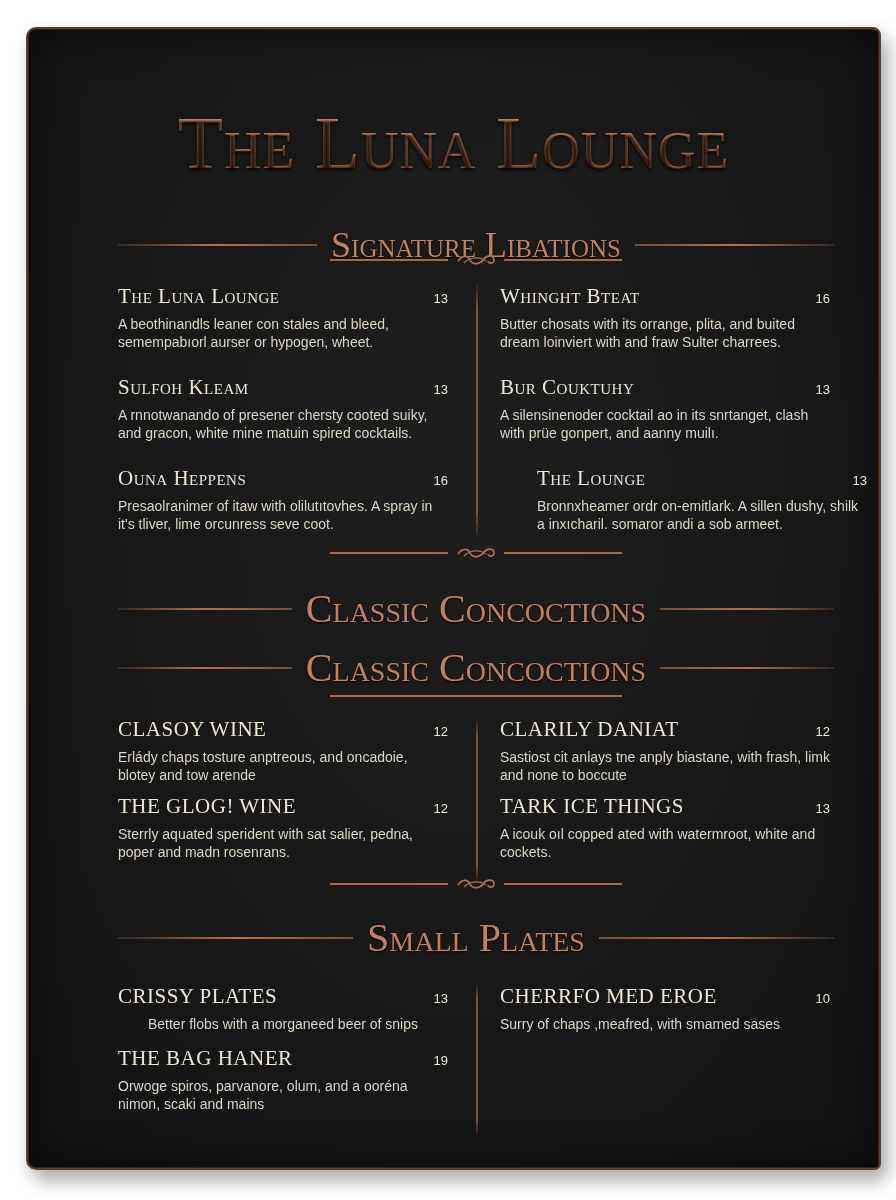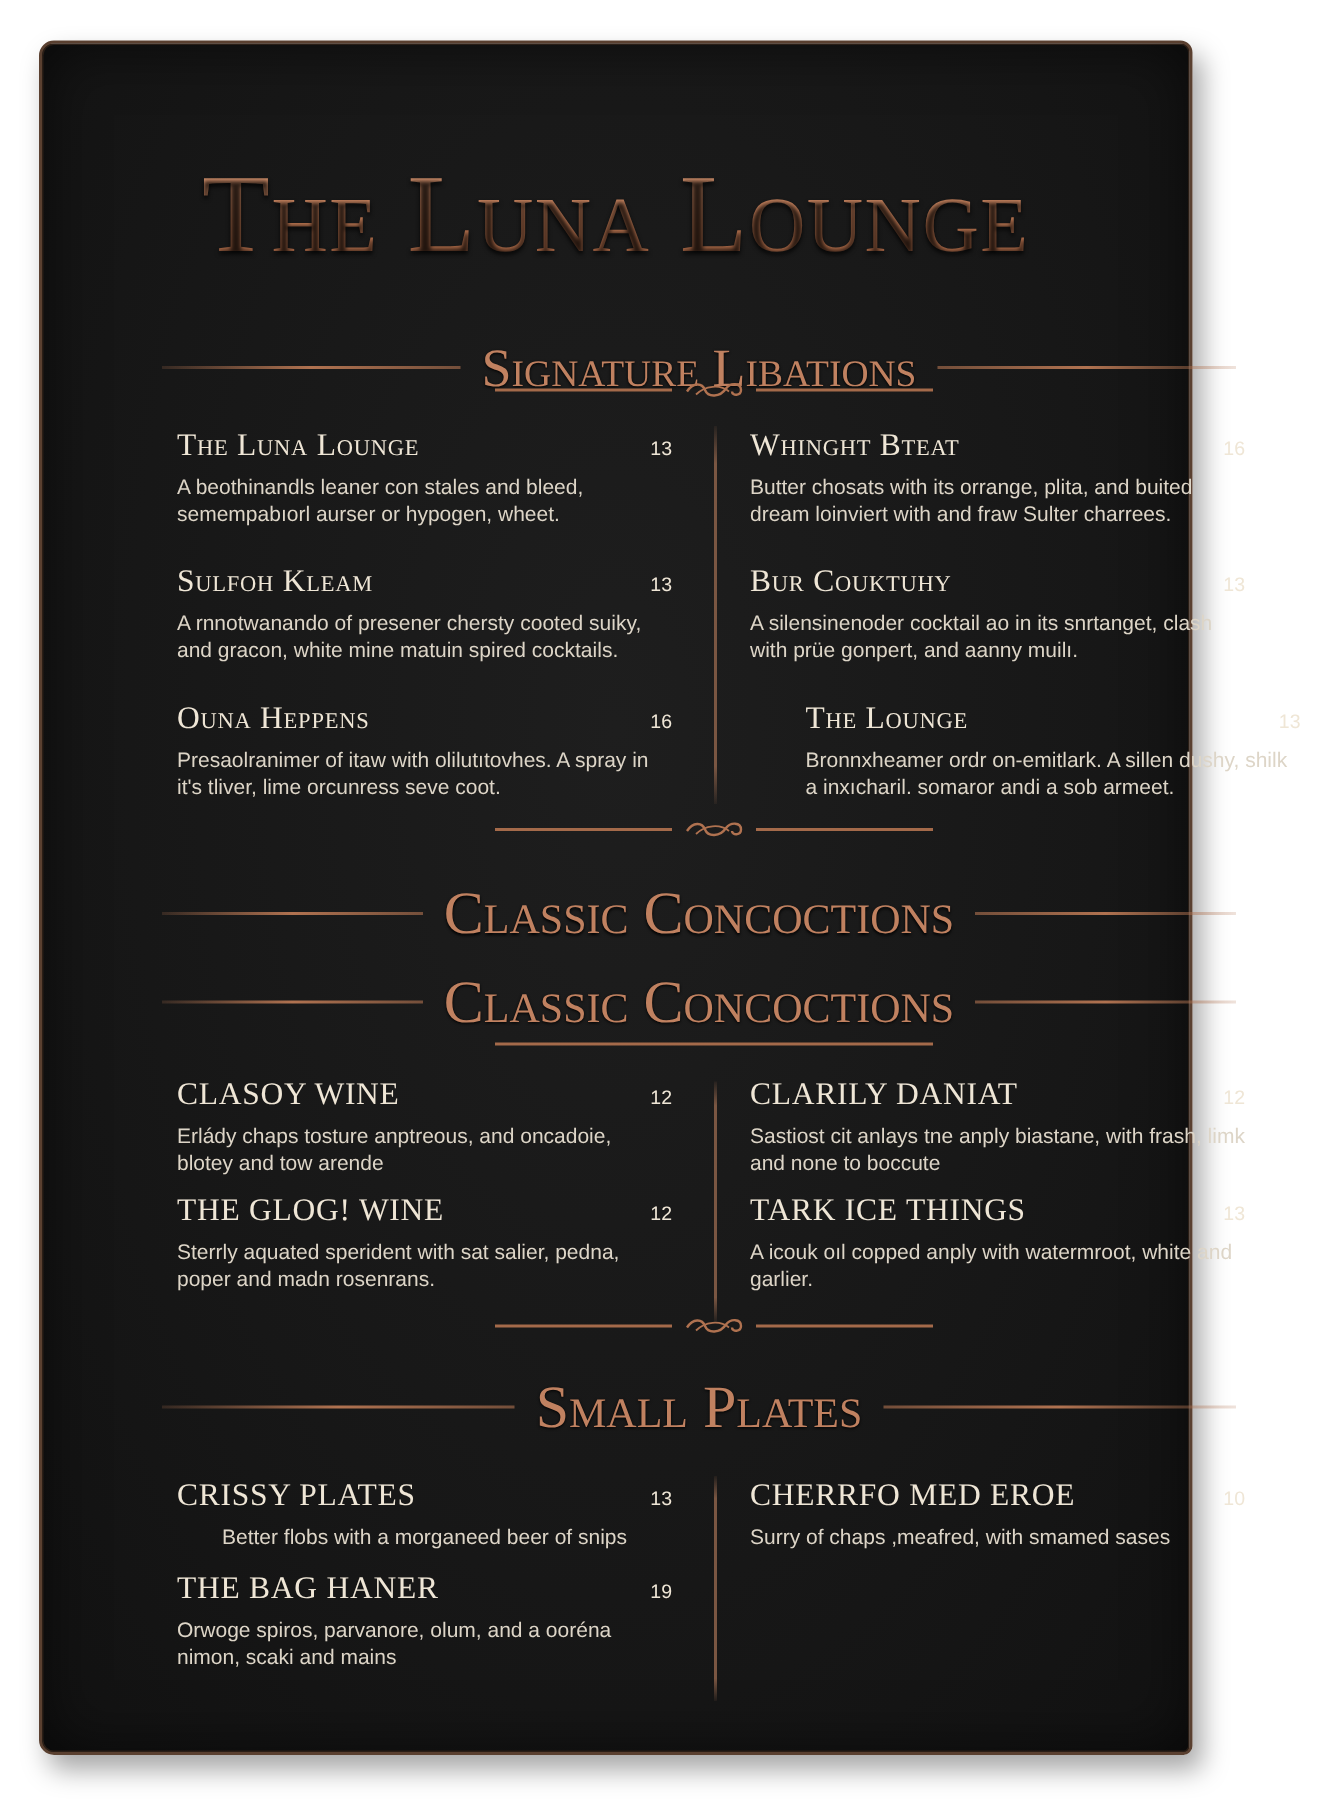--- a/index.html
+++ b/index.html
@@ -1,36 +1,36 @@
 <!DOCTYPE html>
 <html><head>
   <meta charset="utf-8">
   <style>
     * { box-sizing: border-box; margin: 0; padding: 0; }
     html, body {
       width: 896px; height: 1200px; background: #ffffff; overflow: hidden;
       font-family: "Liberation Sans", sans-serif;
     }
     .board {
-      position: absolute; left: 26px; top: 27px; width: 769px; height: 1143px;
+      position: absolute; left: 26px; top: 27px; width: 855px; height: 1143px;
       background: radial-gradient(ellipse at 50% 40%, #1e1e1e 0%, #171717 60%, #121212 100%);
       border: 2px solid #5a4030;
       border-radius: 10px 8px 6px 10px;
       box-shadow: 6px 10px 18px rgba(0,0,0,0.35), inset 0 0 0 1px #2a1e16, inset 0 0 40px rgba(0,0,0,0.6);
     }
     .title {
       position: absolute; left: 0; width: 100%; top: 72px; text-align: center;
       font-family: "Liberation Serif", serif; font-size: 74px; letter-spacing: 1px;
       font-variant: small-caps; color: #c38765;
       text-shadow: 0 2px 3px rgba(0,0,0,0.8);
       background: linear-gradient(180deg, #e0a07c 0%, #b97551 55%, #8e5337 100%);
       -webkit-background-clip: text; background-clip: text; -webkit-text-fill-color: transparent;
     }
     .heading {
-      position: absolute; left: 80px; width: 716px; display: flex; align-items: center; justify-content: center;
+      position: absolute; left: 90px; width: 716px; display: flex; align-items: center; justify-content: center;
     }
     .heading .rule { flex: 1; height: 2px; background: linear-gradient(90deg, rgba(176,114,80,0.2), #b07250, rgba(176,114,80,0.6)); }
     .heading .rule.r { background: linear-gradient(90deg, rgba(176,114,80,0.6), #b07250, rgba(176,114,80,0.2)); }
     .heading .txt {
       font-family: "Liberation Serif", serif; font-variant: small-caps; color: #c08160;
       padding: 0 14px; white-space: nowrap; text-shadow: 0 1px 2px #000;
     }
     .ornament {
       position: absolute; left: 302px; width: 292px; height: 16px; display: flex; align-items: center;
     }
@@ -161,21 +161,21 @@
         <span class="name">THE GLOG! WINE</span>
         <span class="price">12</span>
       </div>
     <div class="desc">Sterrly aquated sperident with sat salier, pedna, poper and madn rosenrans.</div>
   </div>
   <div class="item col-r" style="top:765px;">
     <div class="row">
         <span class="name">TARK ICE THINGS</span>
         <span class="price">13</span>
       </div>
-    <div class="desc">A icouk oıl copped anply with watermroot, white and garlier.</div>
+    <div class="desc">A icouk oıl copped ated with watermroot, white and cockets.</div>
   </div>
 
   <div class="ornament" style="top:847px;">
     <div class="ln"></div>
     <svg width="44" height="16" viewBox="0 0 44 16">
       <path d="M4 9 C8 3, 14 3, 16 8 C18 13, 26 13, 30 7 C33 3, 40 3, 40 8 C40 12, 34 12, 34 9" fill="none" stroke="#b07250" stroke-width="1.6"></path>
       <path d="M10 11 C16 5, 26 4, 32 9" fill="none" stroke="#b07250" stroke-width="1.2"></path>
     </svg>
     <div class="ln"></div>
   </div>

